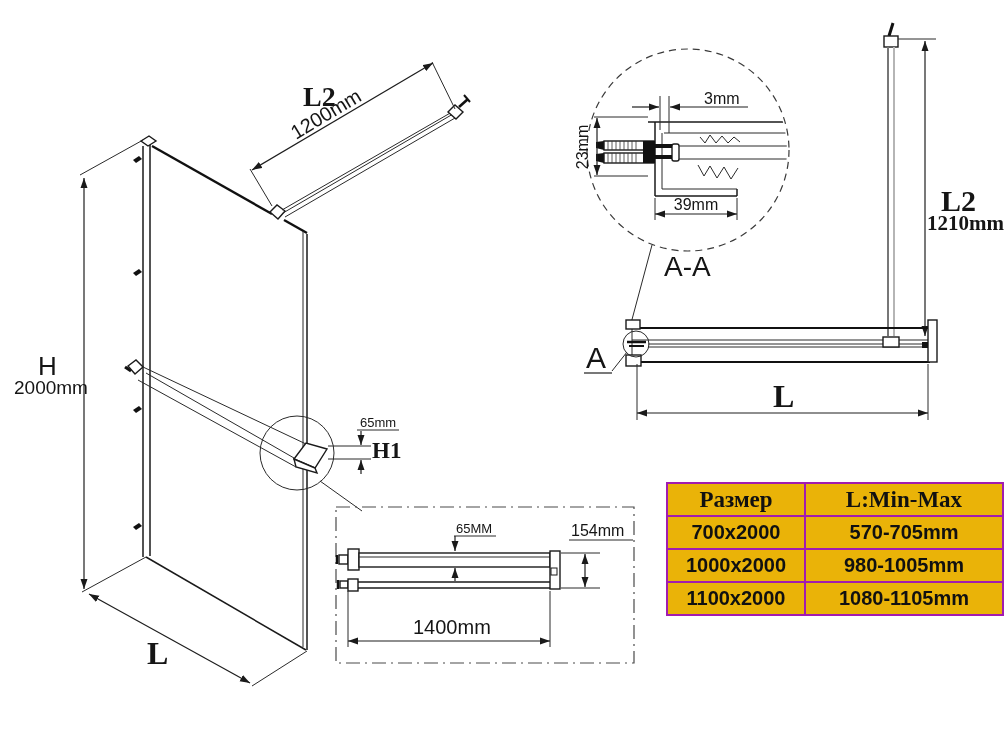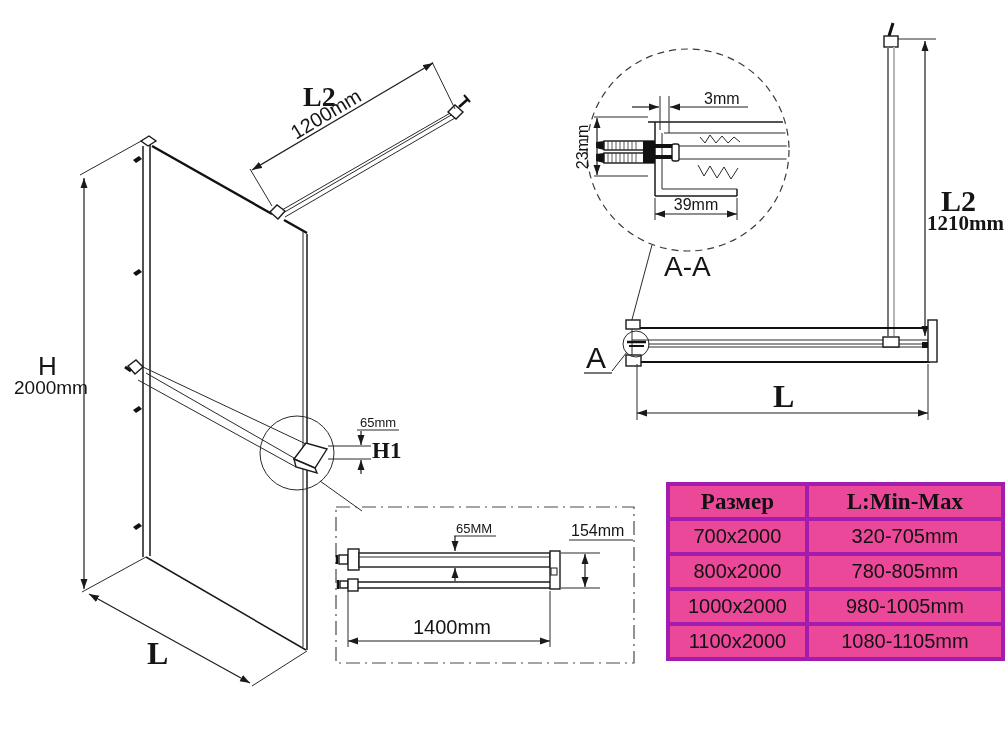--- a/index.html
+++ b/index.html
@@ -18,24 +18,24 @@
   .serifb28{font-family:"Liberation Serif",serif;font-weight:bold;font-size:28px;}
   .serifb30{font-family:"Liberation Serif",serif;font-weight:bold;font-size:30px;}
   .serifb32{font-family:"Liberation Serif",serif;font-weight:bold;font-size:32px;}
   .thin{stroke:#2a2a2a;stroke-width:1;fill:none;}
   .dim{stroke:#1e1e1e;stroke-width:1.2;fill:none;}
   .med{stroke:#1a1a1a;stroke-width:1.5;fill:none;}
   .bold2{stroke:#111;stroke-width:2.4;fill:none;}
   .fillw{fill:#fff;stroke:#1a1a1a;stroke-width:1.4;}
   .blk{fill:#111;stroke:none;}
   .size-table{position:absolute;left:666px;top:482px;border-collapse:collapse;table-layout:fixed;}
-  .size-table th,.size-table td{border:4px solid #a21caf;text-align:center;vertical-align:middle;
-      padding:0;height:31px;color:#111;background:#ec4899;}
+  .size-table th,.size-table td{border:2px solid #a21caf;text-align:center;vertical-align:middle;
+      padding:0;height:31px;color:#111;background:#eab308;}
   .size-table th{font-family:"Liberation Serif",serif;font-weight:bold;font-size:23px;}
-  .size-table td{font-family:"Liberation Sans",sans-serif;font-size:20px;font-weight:normal;}
+  .size-table td{font-family:"Liberation Sans",sans-serif;font-size:20px;font-weight:bold;}
   .col-size{width:136px;}
   .col-range{width:196px;}
 </style>
 </head>
 <body>
 
 <div class="canvas">
 <svg width="1005" height="734" viewBox="0 0 1005 734">
   <defs>
     <marker id="ar" viewBox="0 0 10 8" refX="10" refY="4" markerWidth="10" markerHeight="8" markerUnits="userSpaceOnUse" orient="auto-start-reverse">
@@ -279,25 +279,21 @@
 <table class="size-table">
   <thead>
     <tr>
       <th class="col-size">Размер</th>
       <th class="col-range">L:Min-Max</th>
     </tr>
   </thead>
   <tbody>
     <tr>
       <td>700x2000</td>
-      <td>320-705mm</td>
-    </tr>
-    <tr>
-      <td>800x2000</td>
-      <td>780-805mm</td>
+      <td>570-705mm</td>
     </tr>
     <tr>
       <td>1000x2000</td>
       <td>980-1005mm</td>
     </tr>
     <tr>
       <td>1100x2000</td>
       <td>1080-1105mm</td>
     </tr>
   </tbody>

